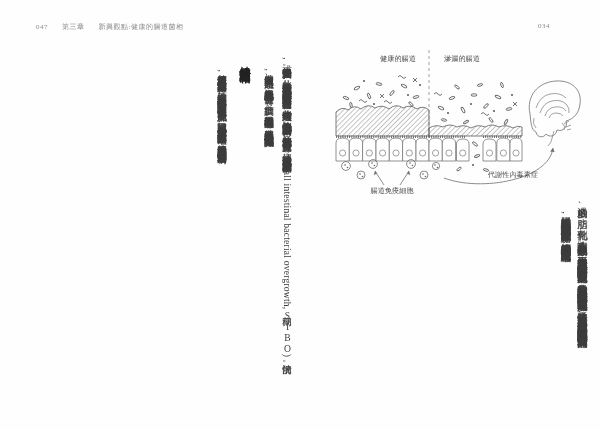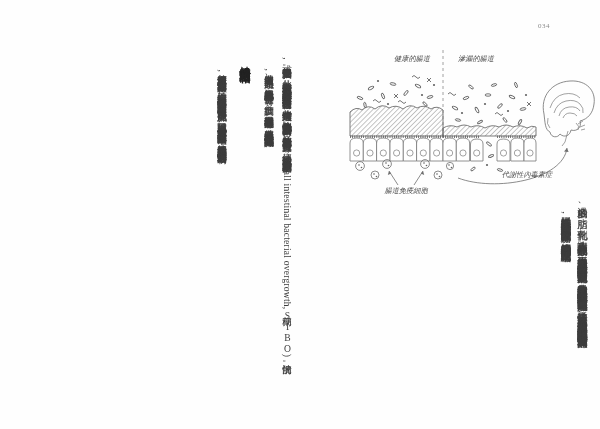--- a/index.html
+++ b/index.html
@@ -33,33 +33,36 @@
     left:338px;top:199px;width:252px;height:226px;
     font-size:10.4px;line-height:16.5px;letter-spacing:.2px;
   }
   .section-heading{
     font-size:11.5px;font-weight:bold;color:#222;
     margin:0 6px 0 5px;letter-spacing:1px;
   }
   .upright{text-orientation:upright;letter-spacing:0;}
 
   
-  .figure-wrap{position:absolute;left:330px;top:38px;width:267px;height:162px;font-style:italic;}
+  .figure-wrap{position:absolute;left:316px;top:38px;width:267px;height:162px;}
   .figlabel{font-size:7.2px;fill:#4a4a4a;font-family:"Liberation Serif","DejaVu Serif",serif;}
   .sk{stroke:#6e6e6e;fill:none;stroke-width:.8;}
   .sk2{stroke:#7a7a7a;fill:none;stroke-width:.7;}
   .cell{fill:#ffffff;stroke:#767676;stroke-width:.8;}
   .bact{stroke:#636363;fill:none;stroke-width:.9;}
   .bdot{fill:#636363;}
 </style>
 </head>
 <body>
 
 <div class="spread">
 
+  <div class="pagehead left">
+    <span>047</span><span class="gap"></span><span>第三章</span><span class="gap"></span><span>新興觀點:健康的腸道菌相</span>
+  </div>
 
   <div class="pagehead right">
     <span>034</span>
   </div>
 
   <div class="figure-wrap">
     <svg width="267" height="162" viewBox="0 0 267 162">
       <defs>
         <pattern id="hatch" patternUnits="userSpaceOnUse" width="3.5" height="3.5" patternTransform="rotate(45)">
           <line x1="0" y1="0" x2="0" y2="3.5" stroke="#8c8c8c" stroke-width="1"></line>

